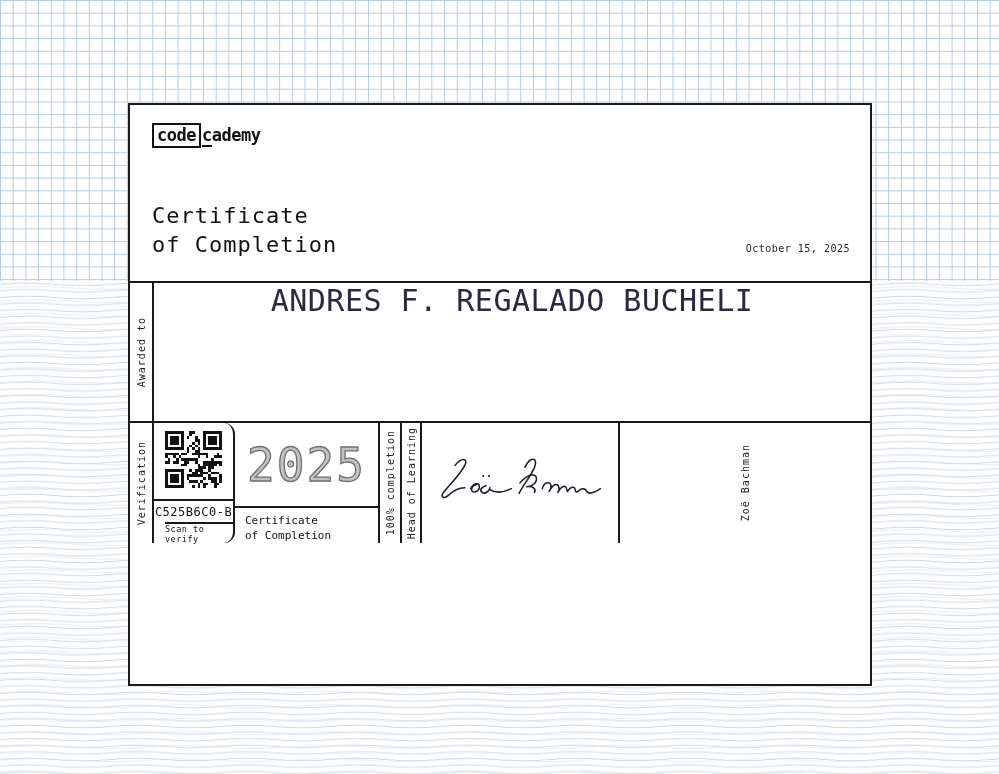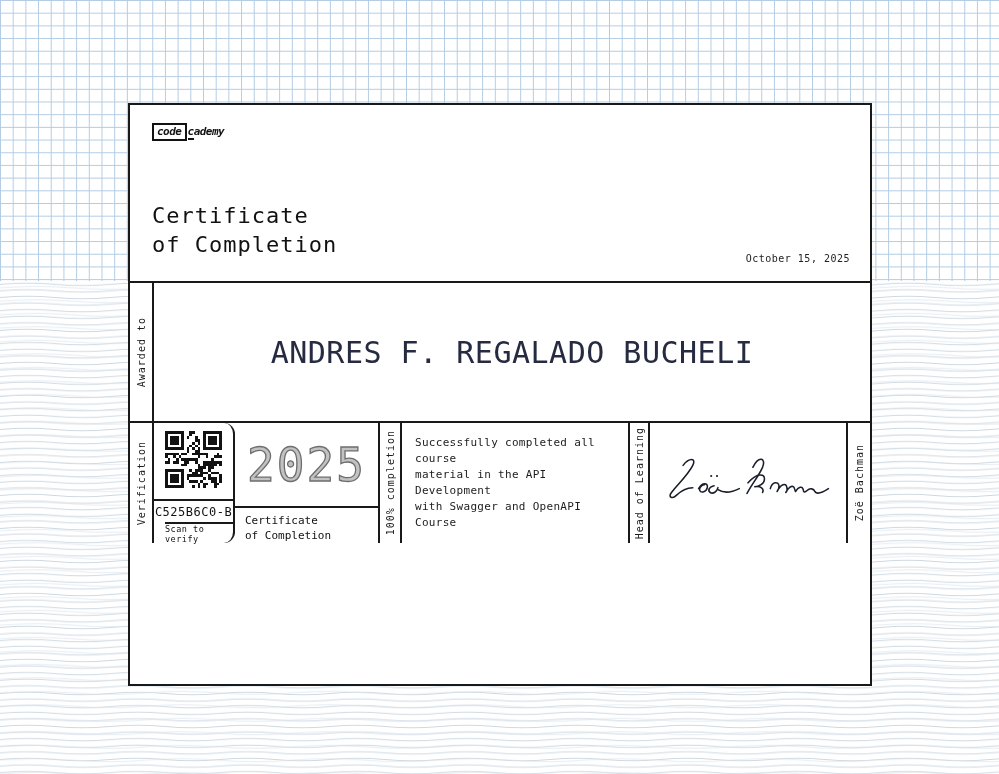--- a/index.html
+++ b/index.html
@@ -21,35 +21,35 @@
     position:absolute;left:128px;top:103px;width:744px;height:583px;
     background:#fff;border:2px solid #191919;box-sizing:border-box;
     display:flex;flex-direction:column;
   }
   .row{box-sizing:border-box;display:flex;}
   .row-header{height:176px;position:relative;}
   .row-awarded{height:140px;border-top:2px solid #191919;}
   .row-completing{height:141px;border-top:2px solid #191919;}
   .row-footer{height:122px;border-top:2px solid #191919;}
   
-  .logo{position:absolute;left:22px;top:20px;font-weight:bold;font-size:11px;letter-spacing:-0.5px;white-space:nowrap;font-style:italic;}
+  .logo{position:absolute;left:22px;top:20px;font-weight:bold;font-size:17px;letter-spacing:-0.5px;white-space:nowrap;}
   .logo .boxed{border:2px solid #111;padding:0 3px 1px 3px;}
   .logo .und{border-bottom:2px solid #111;margin-left:1px;}
   .cert-title{position:absolute;left:22px;top:96px;font-size:22px;line-height:29px;letter-spacing:1px;color:#111;}
-  .cert-date{position:absolute;right:20px;top:148px;font-size:10px;letter-spacing:0.5px;color:#222;}
+  .cert-date{position:absolute;right:20px;top:138px;font-size:10px;letter-spacing:0.5px;color:#222;}
   
   .vcell{
     box-sizing:border-box;border-right:2px solid #191919;flex:0 0 24px;width:24px;
     display:flex;align-items:center;justify-content:center;
   }
   .vtext{
     writing-mode:vertical-rl;transform:rotate(180deg);
     font-size:10px;letter-spacing:1px;color:#1b1b1b;white-space:nowrap;
   }
-  .main-cell{flex:1;display:flex;align-items:center;justify-content:center;}
+  .main-cell{flex:1;display:flex;justify-content:center;}
   .awardee-name{font-size:30px;letter-spacing:0.5px;color:#262b41;white-space:nowrap;}
   .course-name{font-size:18px;color:#20242f;white-space:nowrap;}
   
   .fcol{box-sizing:border-box;border-right:2px solid #191919;display:flex;flex-direction:column;}
   .fcol:last-child{border-right:none;}
   .col-qr{flex:0 0 81px;border-radius:11px;}
   .col-year{flex:0 0 145px;}
   .col-pct{flex:0 0 22px;align-items:center;justify-content:center;}
   .col-desc{flex:0 0 228px;justify-content:center;padding-left:13px;}
   .col-head{flex:0 0 20px;align-items:center;justify-content:center;}
@@ -346,25 +346,20 @@
       <div class="cert-small">
         <div>Certificate</div>
         <div>of Completion</div>
       </div>
     </div>
 
     <div class="fcol col-pct">
       <span class="vtext">100% completion</span>
     </div>
 
-    <div class="fcol col-desc">
-      <div class="desc-line">Successfully completed all course</div>
-      <div class="desc-line">material in the API Development</div>
-      <div class="desc-line">with Swagger and OpenAPI Course</div>
-    </div>
 
     <div class="fcol col-head">
       <span class="vtext">Head of Learning</span>
     </div>
 
     <div class="fcol col-sig">
       <div class="sig-wrap">
         <svg width="186" height="62" viewBox="0 0 190 64" fill="none" stroke="#1a1d2b" stroke-width="1.6" stroke-linecap="round" stroke-linejoin="round">
           <path d="M28 20 C34 12 42 12 38 20 C33 30 22 40 16 48 C12 53 17 55 21 51 C26 46 32 43 38 43"></path>
           <path d="M44 44 C48 37 54 38 53 43 C52 48 45 49 45 45 C45 42 48 40 50 40"></path>

